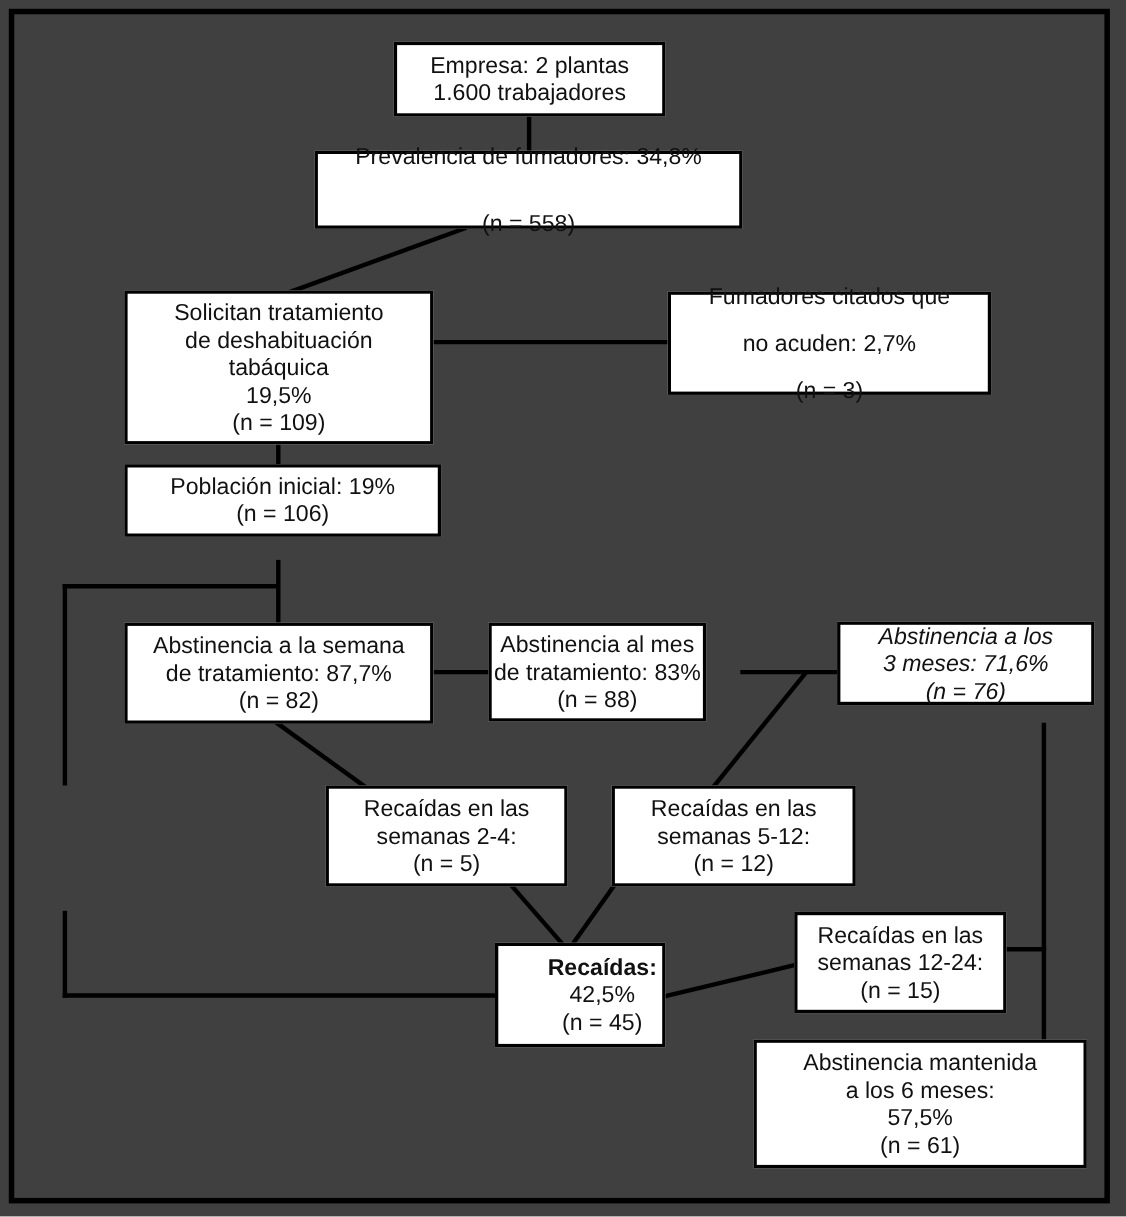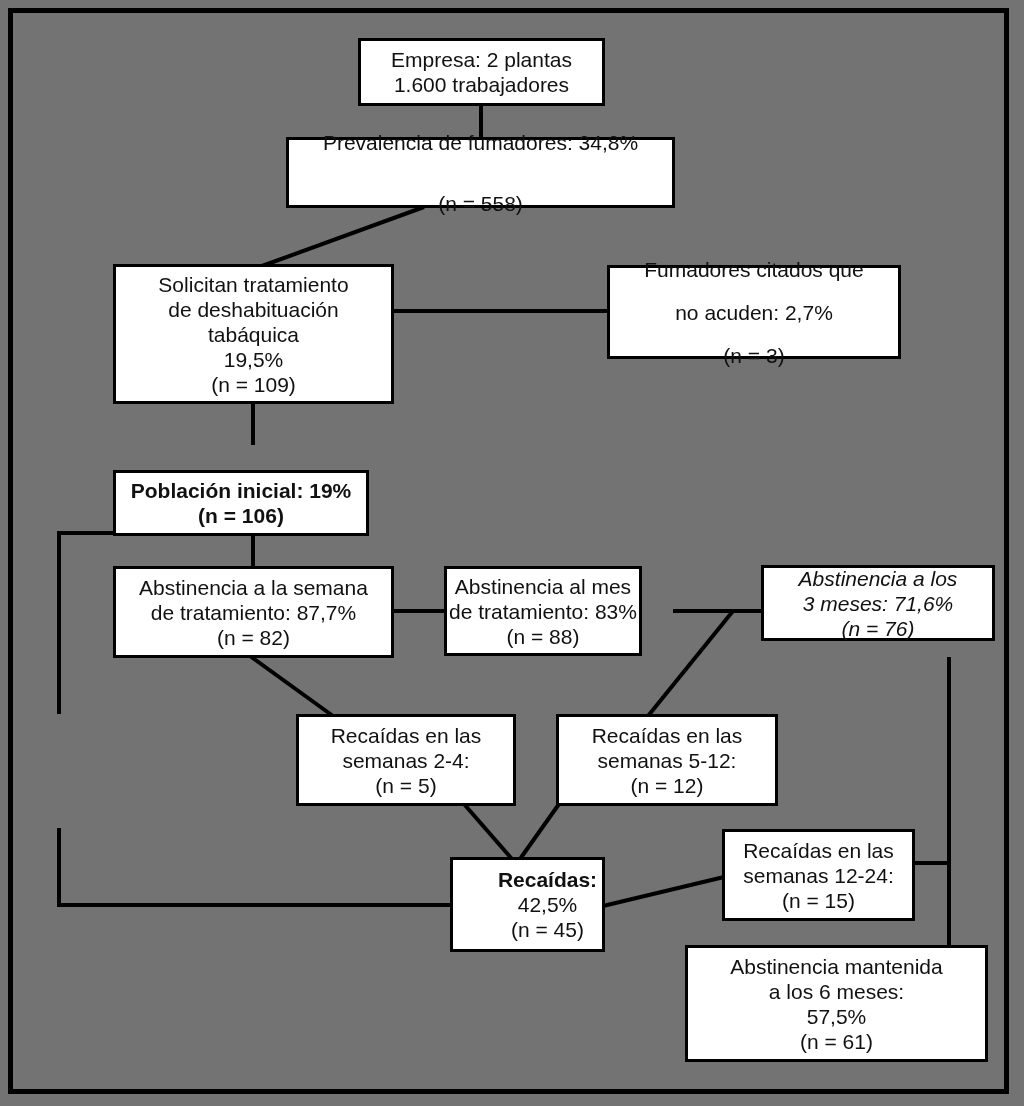--- a/index.html
+++ b/index.html
@@ -1,20 +1,20 @@
 <!DOCTYPE html>
 <html><head>
 <meta charset="utf-8">
 <style>
   html, body { margin: 0; padding: 0; background: #ffffff; }
   .canvas {
     position: relative;
     width: 1024px;
     height: 1106px;
-    background: #737373;
+    background: #404040;
     font-family: "Liberation Sans", sans-serif;
     overflow: hidden;
   }
   .outer-border {
     position: absolute;
     left: 8px; top: 8px;
     width: 1001px; height: 1086px;
     border: 5px solid #000;
     box-sizing: border-box;
   }
@@ -88,21 +88,21 @@
     <span class="ln">19,5%</span>
     <span class="ln">(n = 109)</span>
   </div>
 
   <div class="node" style="left:607px; top:265px; width:294px; height:94px;gap:18px;">
     <span class="ln">Fumadores citados que</span>
     <span class="ln">no acuden: 2,7%</span>
     <span class="ln">(n = 3)</span>
   </div>
 
-  <div class="node" style="left:113px; top:470px; width:256px; height:66px;font-weight:bold;">
+  <div class="node" style="left:113px; top:422px; width:288px; height:66px;">
     <span class="ln">Población inicial: 19%</span>
     <span class="ln">(n = 106)</span>
   </div>
 
   <div class="node" style="left:113px; top:566px; width:281px; height:92px;align-items:center;">
     <span class="ln">Abstinencia a la semana</span>
     <span class="ln">de tratamiento: 87,7%</span>
     <span class="ln">(n = 82)</span>
   </div>
 

